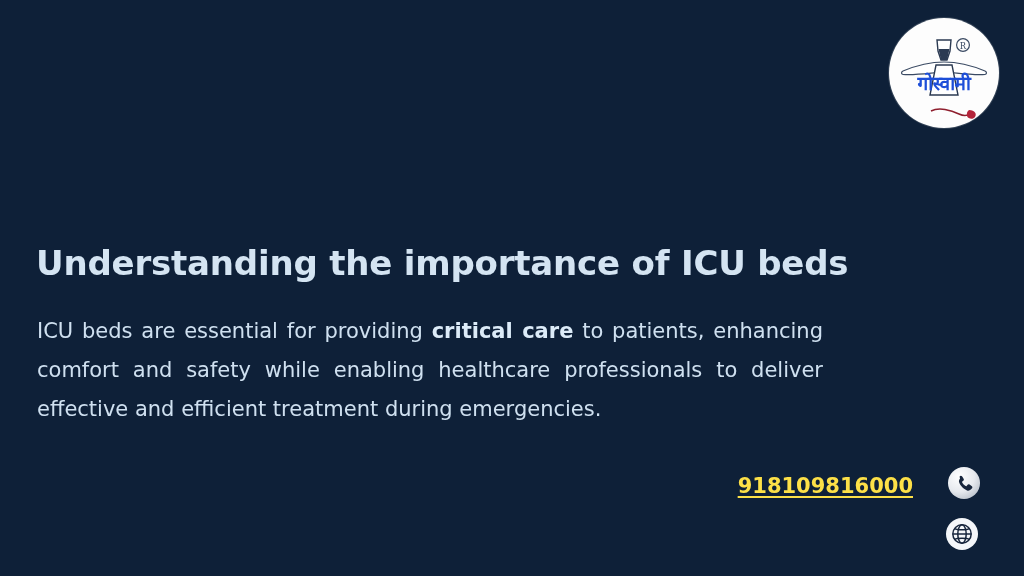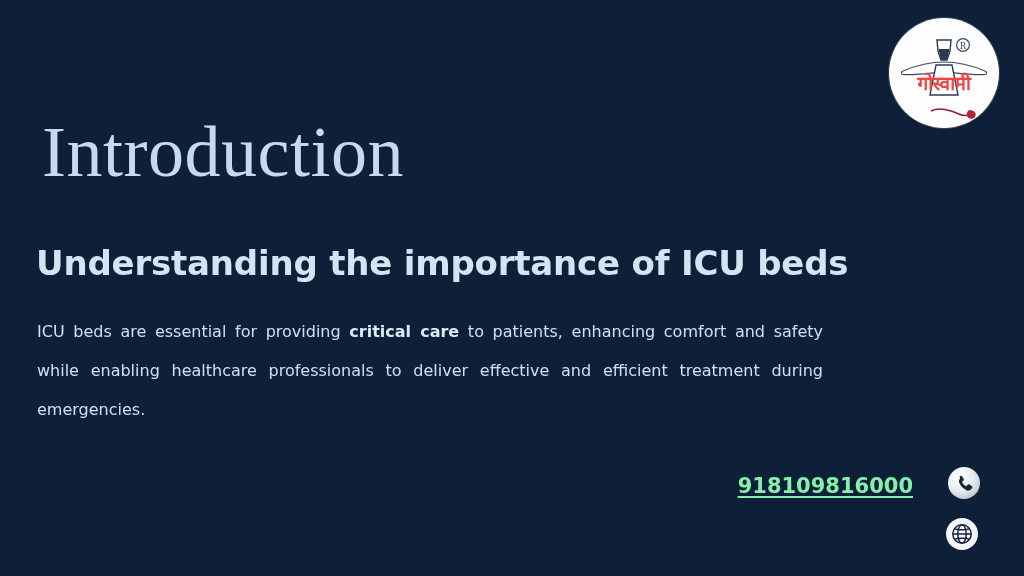--- a/index.html
+++ b/index.html
@@ -40,21 +40,21 @@
   }
   .logo-script {
     position: absolute;
     left: 0;
     top: 56px;
     width: 110px;
     text-align: center;
     font-family: "DejaVu Sans", sans-serif;
     font-size: 19px;
     font-weight: bold;
-    color: #ef4444;
+    color: #1d4ed8;
     letter-spacing: -0.5px;
     line-height: 1;
   }
 
   
   .title {
     position: absolute;
     left: 42px;
     top: 116px;
     font-family: "Liberation Serif", "DejaVu Serif", serif;
@@ -79,21 +79,21 @@
     white-space: nowrap;
   }
 
   
   .body-text {
     position: absolute;
     left: 37px;
     top: 312px;
     width: 786px;
     font-family: "DejaVu Sans", "Liberation Sans", sans-serif;
-    font-size: 16px;
+    font-size: 21px;
     line-height: 39px;
     color: #cfe0f0;
     text-align: justify;
     text-justify: inter-word;
   }
   .body-text b {
     font-weight: bold;
     color: #dcebf8;
   }
 
@@ -101,21 +101,21 @@
   .contact {
     position: absolute;
     right: 111px;
     top: 476px;
     text-align: right;
     font-family: "DejaVu Sans", "Liberation Sans", sans-serif;
   }
   .contact-line {
     font-size: 21px;
     font-weight: bold;
-    color: #86efac;
+    color: #fde047;
     text-decoration: underline;
     text-underline-offset: 3px;
     white-space: nowrap;
     line-height: 1;
   }
   .contact-line.phone { margin-bottom: 19px; }
 
   
   .contact-icon {
     position: absolute;
@@ -146,21 +146,20 @@
         <circle cx="74" cy="27" r="6.4" fill="none" stroke="#3a4a63" stroke-width="1.2"></circle>
         <text x="74" y="30.6" font-family="DejaVu Serif, serif" font-size="8.4" fill="#3a4a63" text-anchor="middle">R</text>
       </g>
 
       <path d="M42 93 C50 89 62 92 70 96 C74 98 78 98 81 96" fill="none" stroke="#8f1f2e" stroke-width="1.5"></path>
       <path d="M80 92 C86 92 88 96 86 99 C84 102 79 101 78 98 C77.4 96 78 93.4 80 92 Z" fill="#b3243a"></path>
     </svg>
     <div class="logo-script">गोस्वामी</div>
   </div>
 
-  <div class="title">Introduction</div>
 
   <div class="subtitle">Understanding the importance of ICU beds</div>
 
   <div class="body-text"><span>ICU beds are essential for providing </span><b>critical care</b><span> to patients, enhancing comfort and safety while enabling healthcare professionals to deliver effective and efficient treatment during emergencies.</span></div>
 
   <div class="contact">
     <div class="contact-line phone">918109816000</div>
   </div>
 
   <div class="contact-icon phone-icon">

